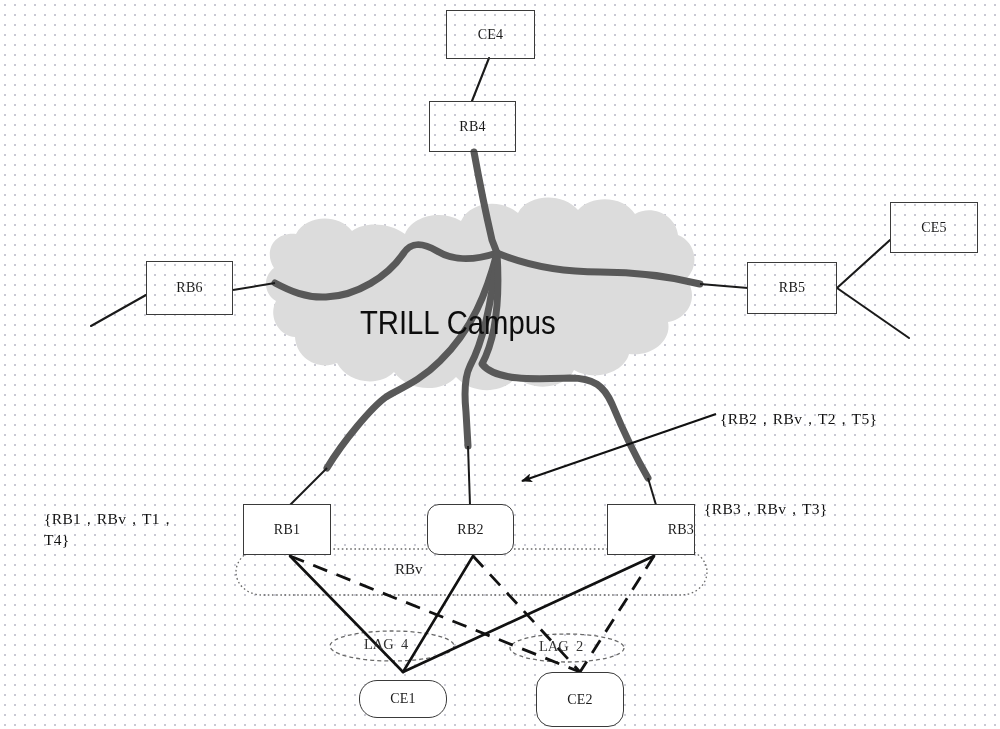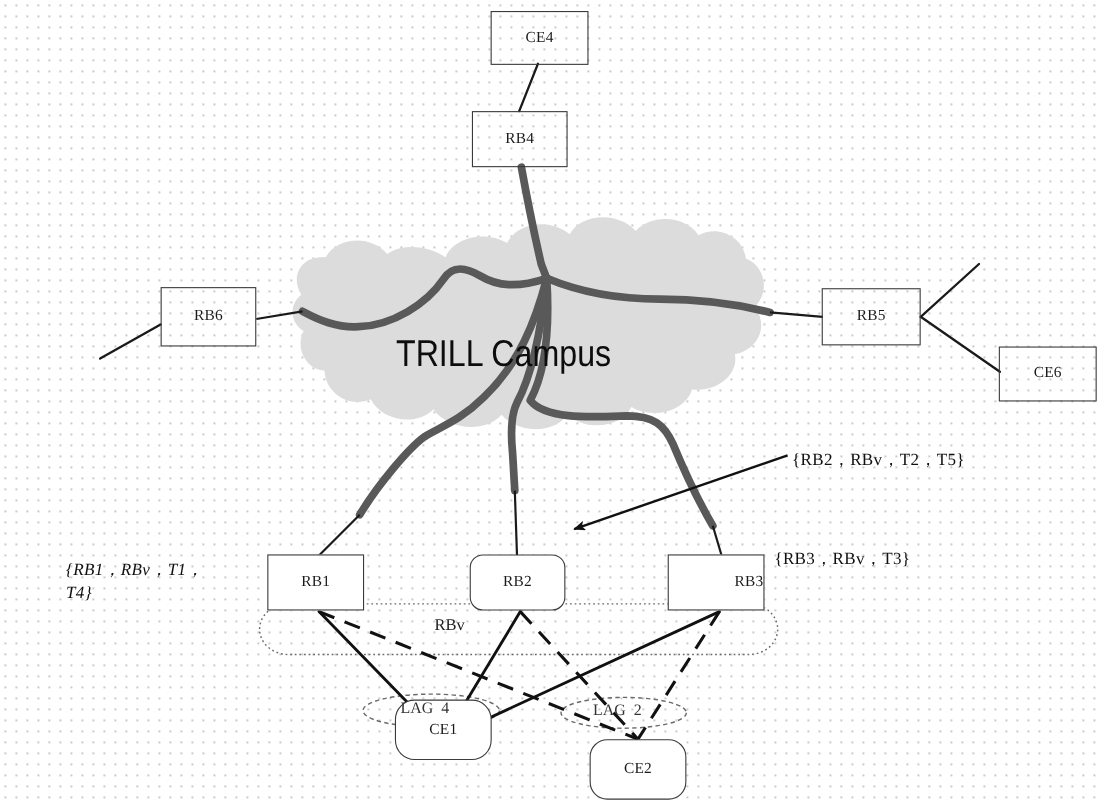--- a/index.html
+++ b/index.html
@@ -168,24 +168,24 @@
   </svg>
 
   <div class="node-box" style="left:446px; top:10px; width:89px; height:49px;">
     <span>CE4</span>
   </div>
 
   <div class="node-box" style="left:429px; top:101px; width:87px; height:51px;">
     <span>RB4</span>
   </div>
 
-
-  <div class="node-box" style="left:908px; top:315px; width:89px; height:50px;">
-    <span>CE6</span>
-  </div>
+  <div class="node-box" style="left:890px; top:202px; width:88px; height:51px;">
+    <span>CE5</span>
+  </div>
+
 
   <div class="node-box" style="left:747px; top:262px; width:90px; height:52px;">
     <span>RB5</span>
   </div>
 
   <div class="node-box" style="left:146px; top:261px; width:87px; height:54px;">
     <span>RB6</span>
   </div>
 
 
@@ -194,36 +194,36 @@
   </div>
 
   <div class="node-box" style="left:427px; top:504px; width:87px; height:51px; background:#ffffff;border-radius:12px;">
     <span>RB2</span>
   </div>
 
   <div class="node-box" style="left:607px; top:504px; width:88px; height:51px; background:#ffffff;justify-content:flex-end;">
     <span>RB3</span>
   </div>
 
-  <div class="node-box" style="left:359px; top:636px; width:88px; height:55px; background:#ffffff;border-radius:18px;">
+  <div class="node-box" style="left:359px; top:680px; width:88px; height:38px; background:#ffffff;border-radius:18px;">
     <span>CE1</span>
   </div>
 
   <div class="node-box" style="left:536px; top:672px; width:88px; height:55px; background:#ffffff;border-radius:16px;">
     <span>CE2</span>
   </div>
 
   <div class="cloud-title" style="left:360px; top:303px;">TRILL Campus</div>
 
   <div class="grp-label" style="left:380px; top:561px;margin-left:15px;">RBv</div>
 
   <div class="lag-label" style="left:364px; top:636px;">LAG  4</div>
 
   <div class="lag-label" style="left:539px; top:638px;">LAG  2</div>
 
-  <div class="ann-label" style="left:60px; top:508px;font-style:italic;">{RB1，RBv，T1，
+  <div class="ann-label" style="left:44px; top:508px;">{RB1，RBv，T1，
 T4}</div>
 
   <div class="ann-label" style="left:720px; top:408px;">{RB2，RBv，T2，T5}</div>
 
   <div class="ann-label" style="left:704px; top:498px;">{RB3，RBv，T3}</div>
 
 </div>
 
 </body></html>

